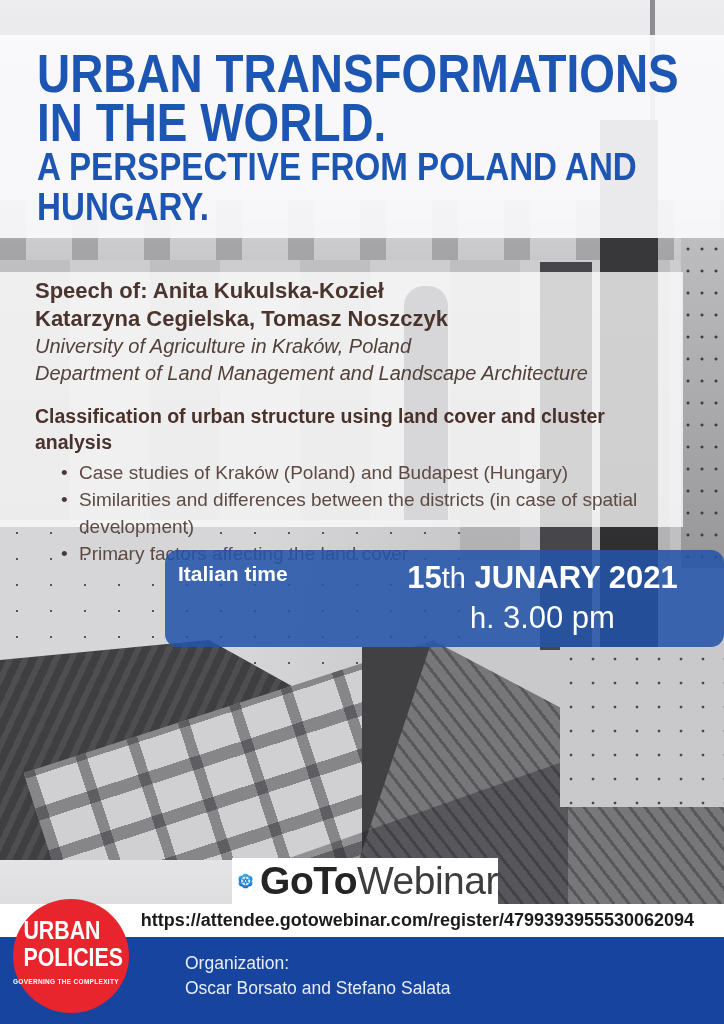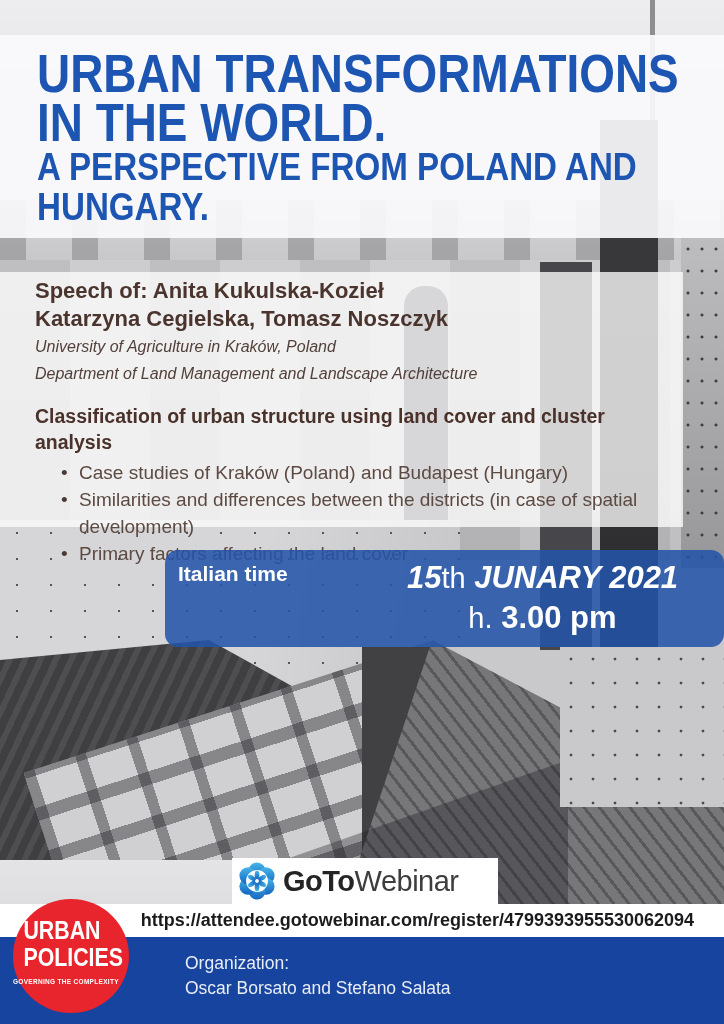--- a/index.html
+++ b/index.html
@@ -43,41 +43,41 @@
   .title-band{position:absolute;left:0;top:35px;width:724px;height:203px;z-index:2;
     background:rgba(250,250,252,.92);padding:14px 0 0 37px;box-sizing:border-box;}
   .t-big{font-size:54px;line-height:49px;font-weight:800;color:#1d55b2;
     transform:scaleX(.85);transform-origin:left center;white-space:nowrap;letter-spacing:0;}
   .t-sub{font-size:39px;line-height:40px;font-weight:800;color:#1d55b2;
     transform:scaleX(.85);transform-origin:left center;white-space:nowrap;}
   
   .info-band{position:absolute;left:0;top:272px;width:683px;height:255px;z-index:2;
     background:rgba(252,252,253,.78);padding:5px 0 0 35px;box-sizing:border-box;}
   .sp-bold{font-size:22px;line-height:28px;font-weight:700;color:#4a342d;}
-  .sp-italic{font-size:16px;line-height:27px;font-style:italic;color:#52403a;}
+  .sp-italic{font-size:20px;line-height:27px;font-style:italic;color:#52403a;}
   .topic{margin-top:16px;}
   .topic-heading{font-size:19.5px;line-height:26px;font-weight:700;color:#4a322b;}
   .topic ul{margin:4px 0 0 0;padding:0;list-style:none;}
   .topic li{position:relative;font-size:19px;line-height:27px;color:#5c4a43;padding-left:44px;}
   .topic li .dot{position:absolute;left:26px;top:0;color:#4a3a33;}
   
   .schedule-band{position:absolute;left:165px;top:550px;width:559px;height:97px;z-index:2;
     background:rgba(36,84,168,.87);border-radius:13px;}
   .timezone{position:absolute;left:13px;top:12px;font-size:21px;font-weight:700;color:#ffffff;}
   .datetime{position:absolute;right:44px;top:6px;width:275px;text-align:center;color:#ffffff;}
   .date-line{font-size:31px;line-height:40px;margin-top:2px;}
-  .date-line .b{font-weight:700;font-style:italic;}
+  .date-line .b{font-weight:700;}
   .date-line .l{font-weight:400;font-size:29px;}
   .time-line{font-size:31px;line-height:40px;}
-  .time-line .b{font-weight:700;}
+  .time-line .b{font-weight:400;}
   .time-line .l{font-weight:400;font-size:29px;}
   
   .gtw-box{position:absolute;left:232px;top:858px;width:266px;height:46px;z-index:2;background:#ffffff;
     display:flex;align-items:center;padding-left:6px;box-sizing:border-box;}
-  .gtw-text{font-size:29px;letter-spacing:-.5px;margin-left:7px;white-space:nowrap;}
+  .gtw-text{font-size:39px;letter-spacing:-.5px;margin-left:7px;white-space:nowrap;}
   .gtw-bold{font-weight:700;color:#242424;}
   .gtw-light{font-weight:400;color:#3d3d3d;}
   .url-strip{position:absolute;left:0;top:904px;width:724px;height:33px;z-index:2;background:#ffffff;
     text-align:center;padding-left:96px;box-sizing:border-box;line-height:32px;}
   .url-strip a{font-size:18px;font-weight:700;color:#1b1b1d;text-decoration:none;margin-left:15px;}
   
   .footer{position:absolute;left:0;top:937px;width:724px;height:110px;z-index:2;background:#17449e;}
   .org{position:absolute;left:185px;top:14px;color:#e8edf6;font-size:17.5px;line-height:25px;}
   .contacts{position:absolute;right:24px;top:11px;text-align:right;color:#c9d6f2;font-size:17.5px;line-height:25px;}
   

